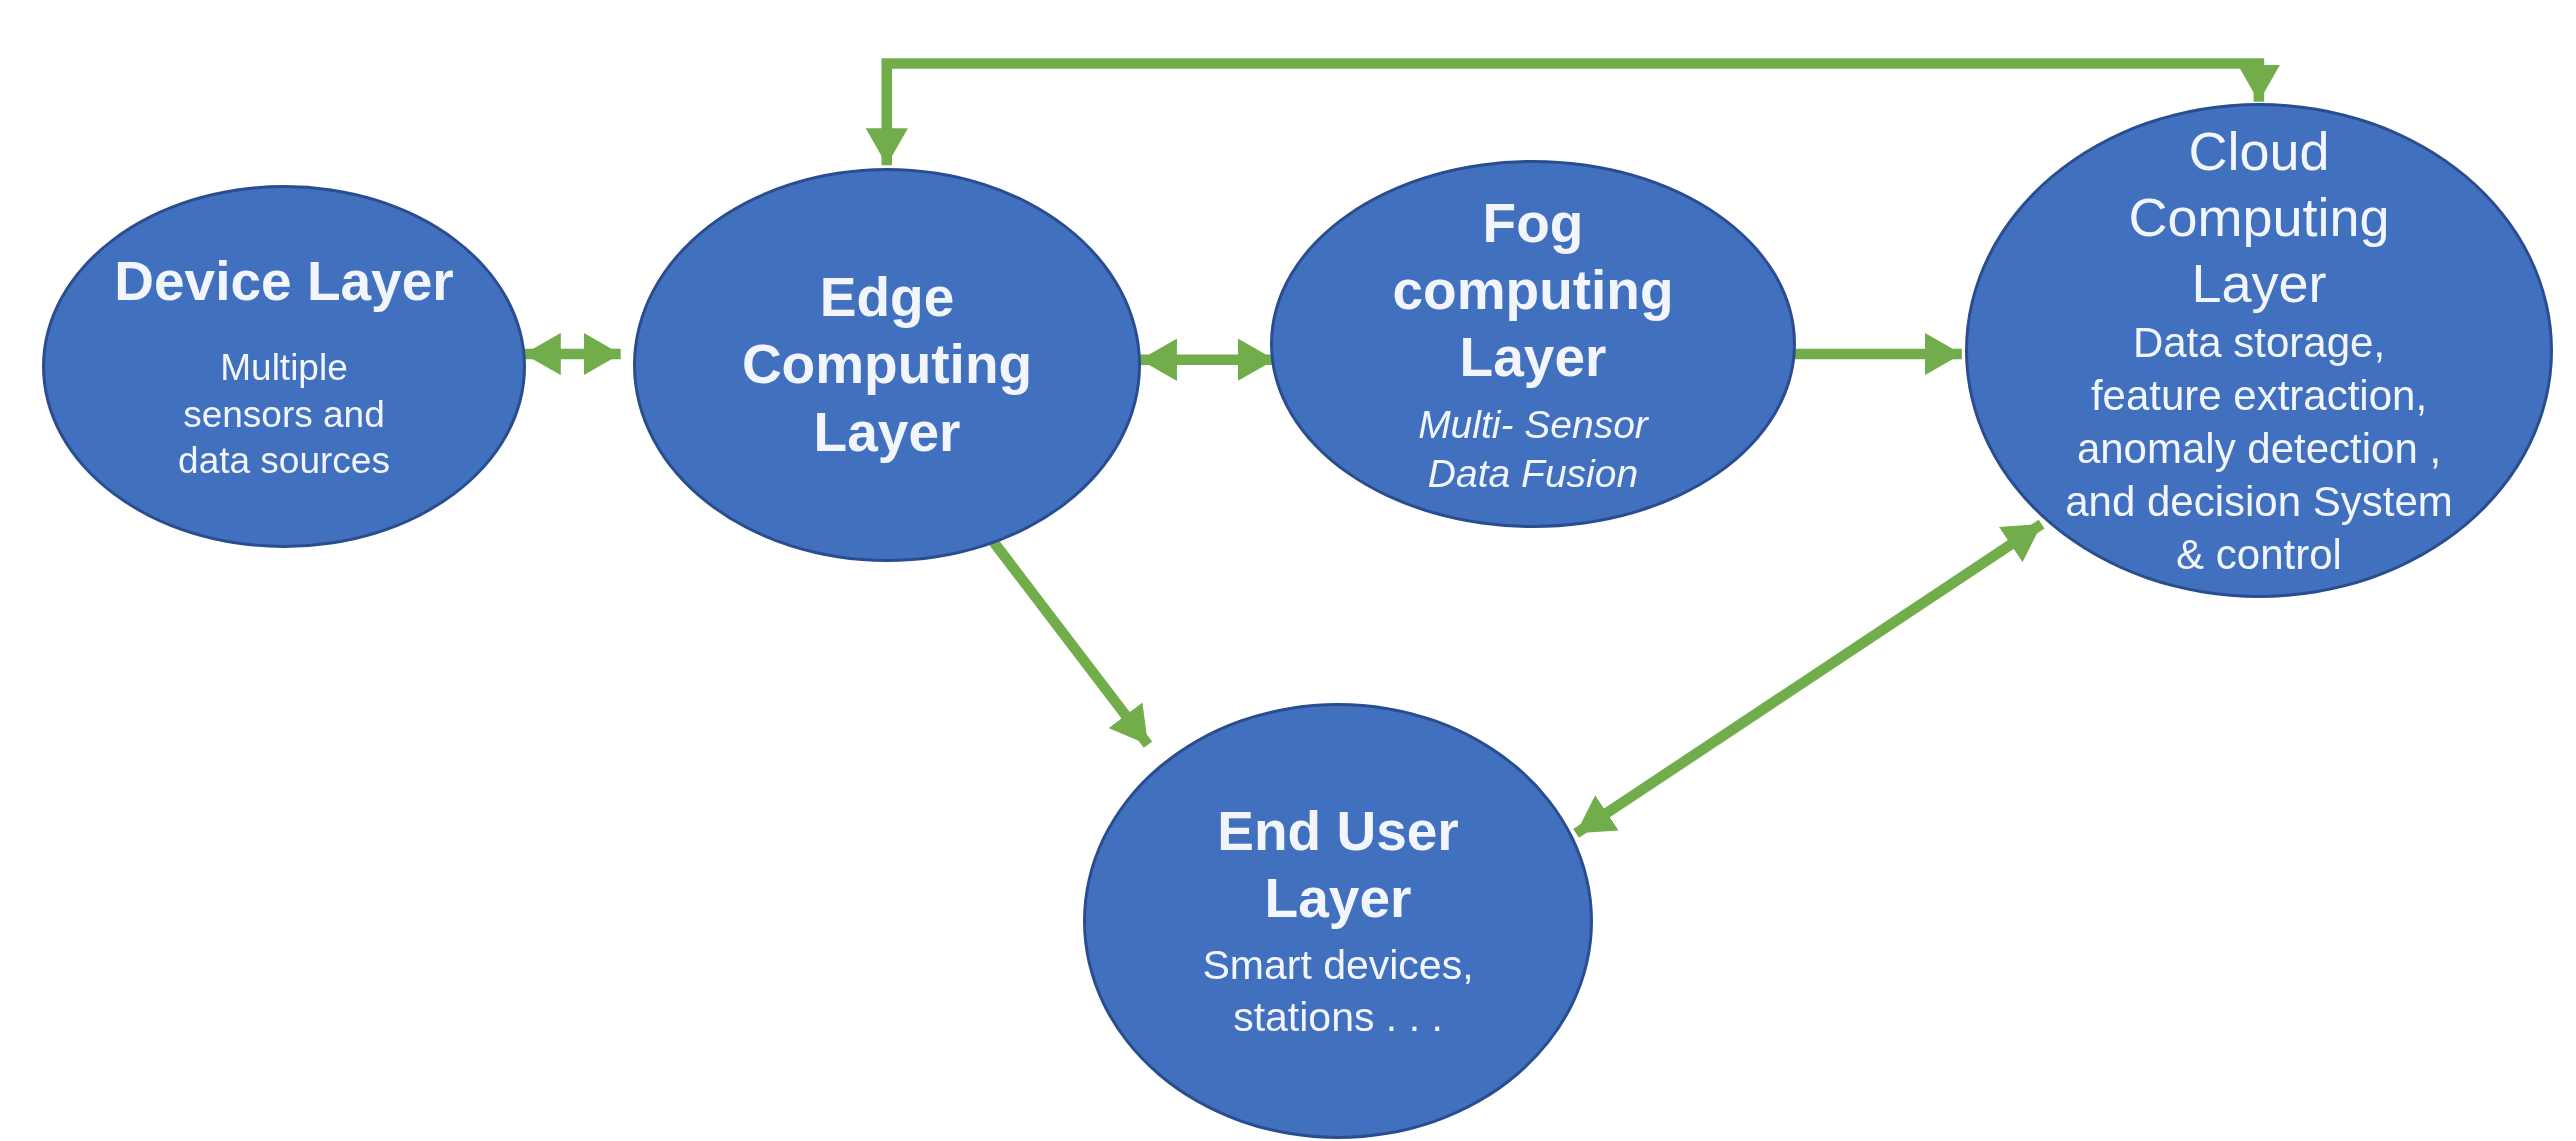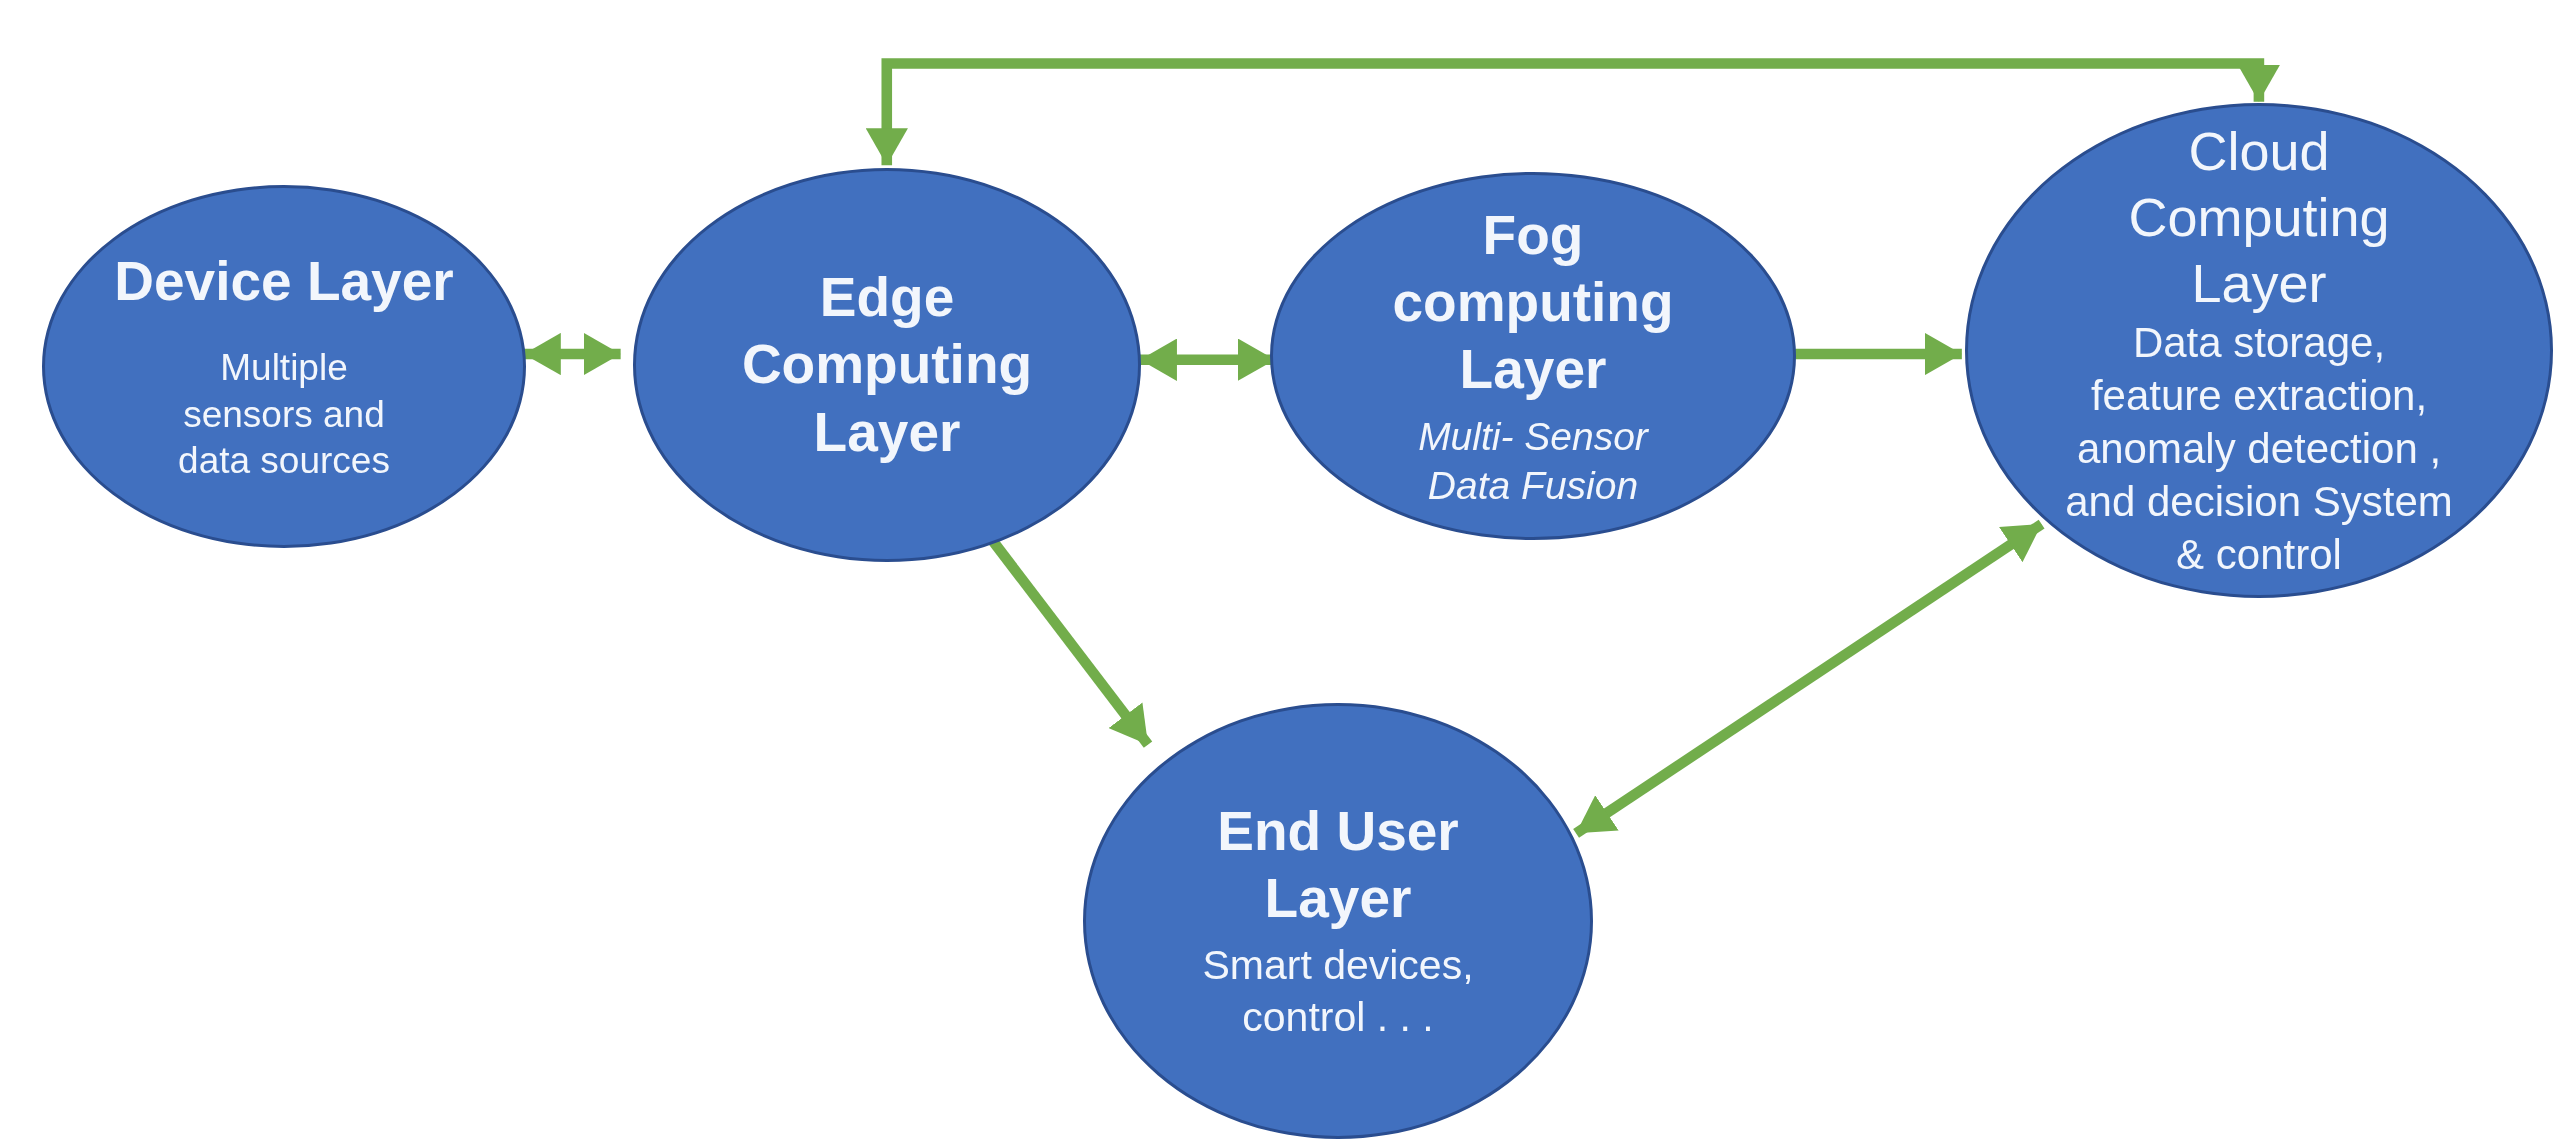--- a/index.html
+++ b/index.html
@@ -45,21 +45,21 @@
   }
   .node-body{
     font-size:39px;
     line-height:1.26;
     white-space:pre-line;
     margin-top:18px;
   }
   
   .node-device  {left:42px;   top:185px; width:484px; height:363px;gap:12px;}
   .node-edge    {left:633px;  top:168px; width:508px; height:394px;}
-  .node-fog     {left:1270px; top:172px; width:526px; height:368px;}
+  .node-fog     {left:1270px; top:160px; width:526px; height:368px;}
   .node-cloud   {left:1965px; top:103px; width:588px; height:495px;}
   .node-enduser {left:1083px; top:703px; width:510px; height:436px;}
 
   .node-device .node-body{font-size:37px;}
   .node-cloud .node-title{font-weight:normal;font-size:54px;}
   .node-cloud .node-body{font-size:42px;margin-top:0;}
   .node-fog .node-body{margin-top:9px;font-style:italic;}
   .node-enduser .node-body{font-size:41px;margin-top:8.1px;}
 </style>
 </head>
@@ -116,17 +116,17 @@
 feature extraction,
 anomaly detection ,
 and decision System
 &amp; control</div>
   </div>
 
   <div class="node node-enduser">
     <div class="node-title">End User
 Layer</div>
     <div class="node-body">Smart devices,
-control . . .</div>
+stations . . .</div>
   </div>
 
 </div>
 
 
 </body></html>

